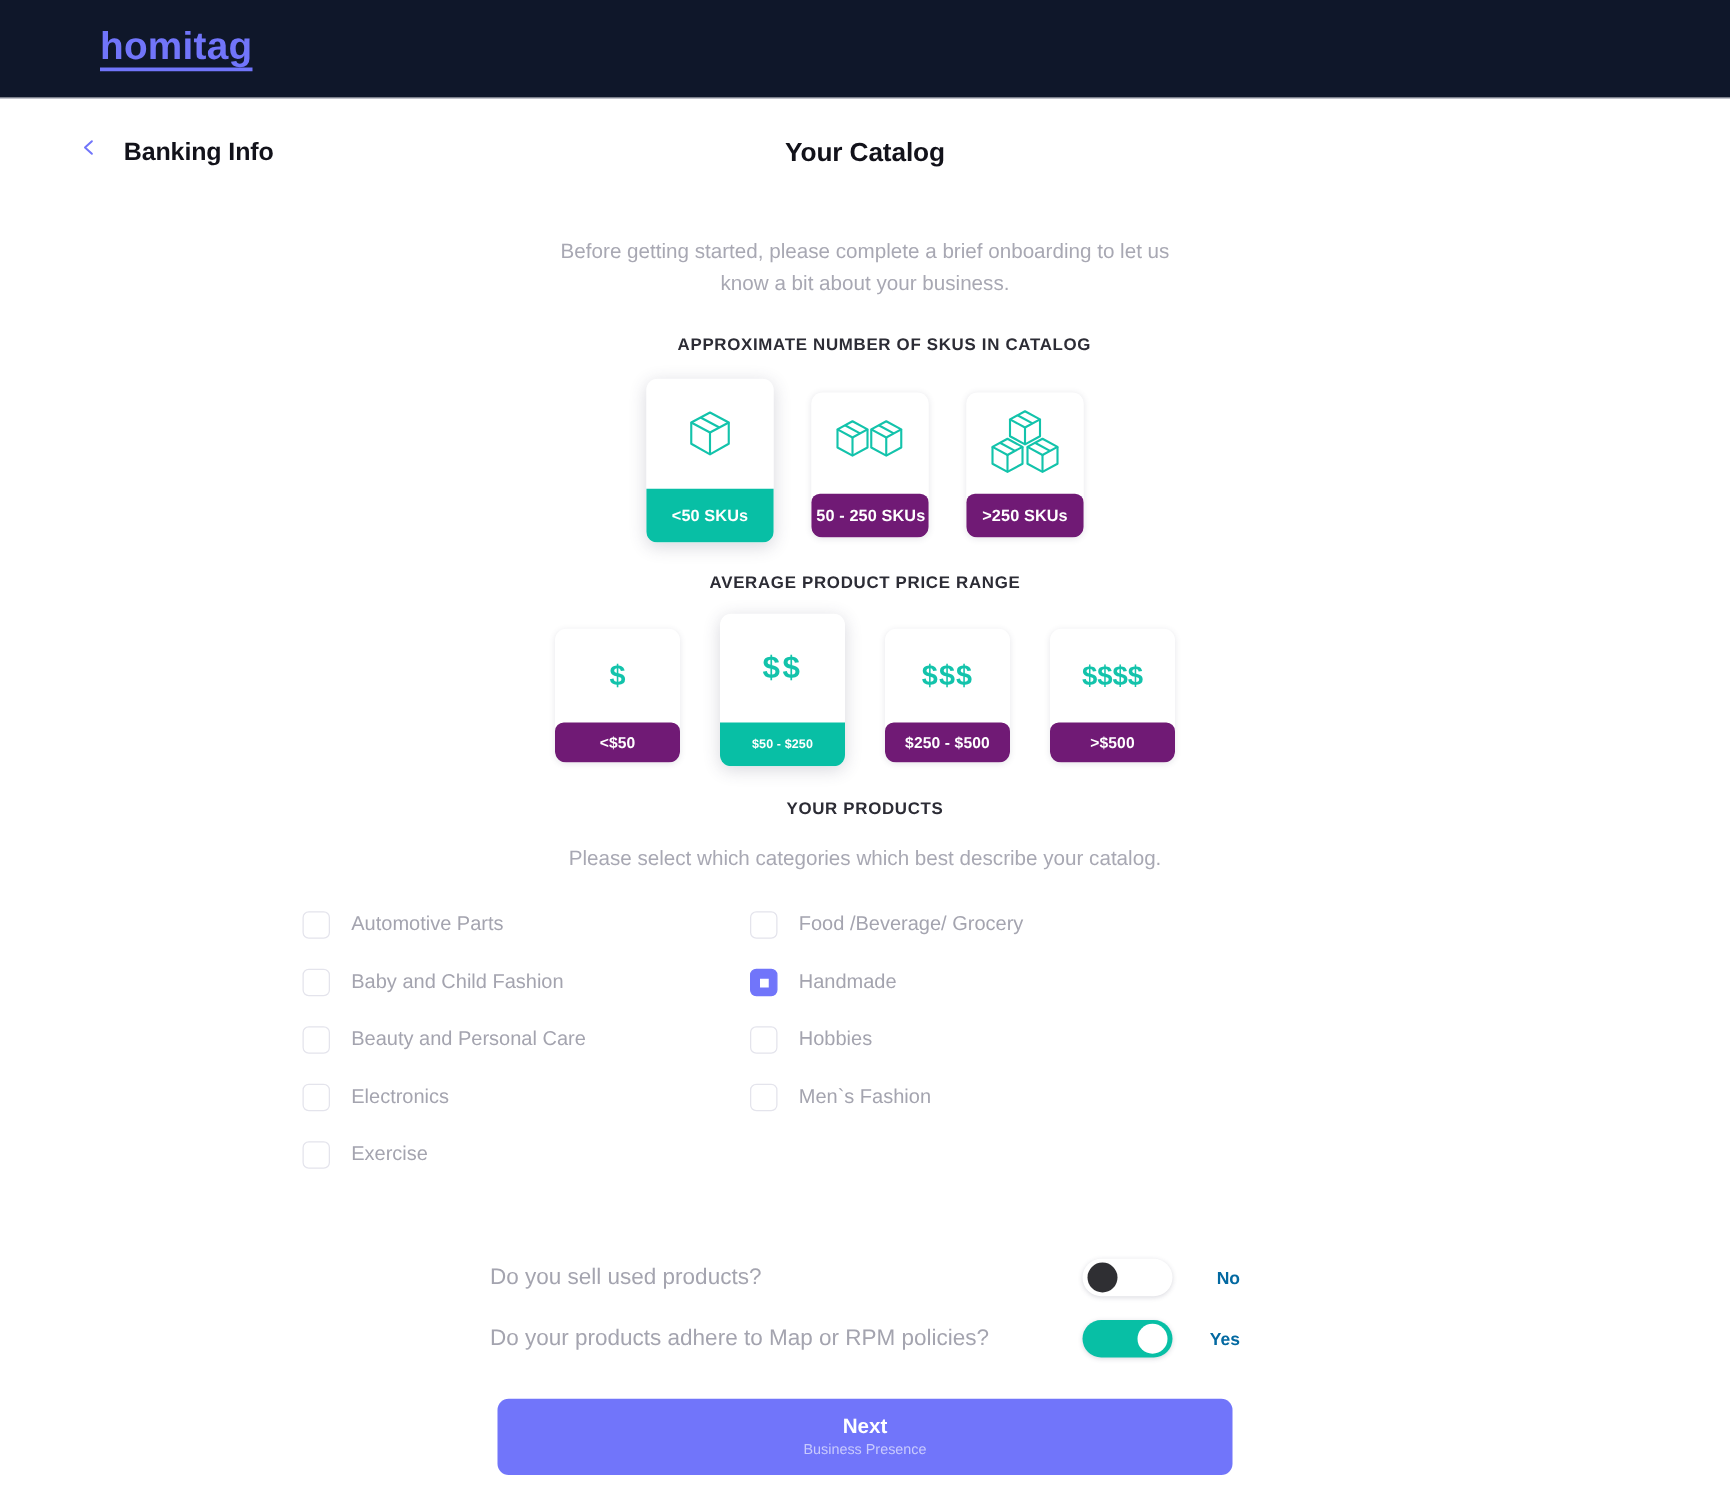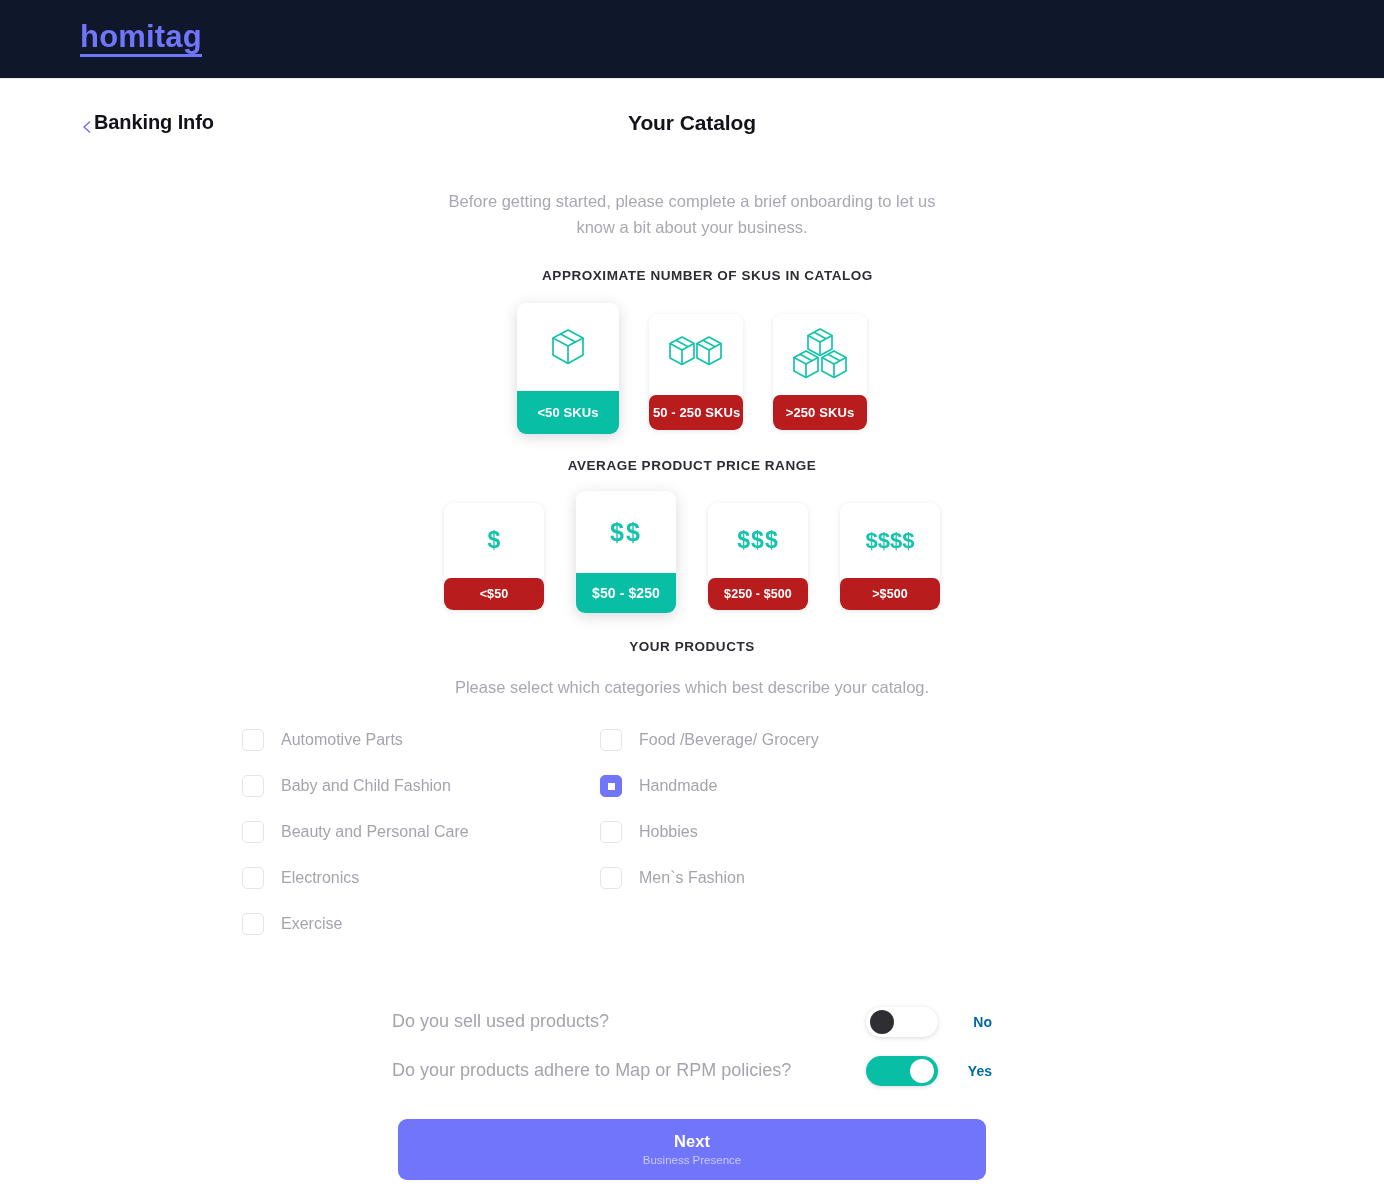--- a/index.html
+++ b/index.html
@@ -33,25 +33,25 @@
   }
 
   
   .headerrow {
     position: relative;
     height: 58px;
     margin-top: 24px;
   }
   .backlink {
     position: absolute;
-    left: 80px;
+    left: 64px;
     top: 8px;
     display: flex;
-    align-items: flex-end;
-    gap: 0;
+    align-items: flex-start;
+    gap: 21px;
     cursor: pointer;
     user-select: none;
   }
   .chev {
     width: 14px; height: 14px;
     display: block;
   }
   .backlabel {
     font-size: 20px;
     font-weight: 700;
@@ -123,37 +123,37 @@
   .optcard .capsule {
     width: 100%;
     text-align: center;
     color: #ffffff;
     font-weight: 700;
     font-size: 13px;
     letter-spacing: 0.1px;
     white-space: nowrap;
   }
   .optcard.unsel .capsule {
-    background: #b91c1c;
+    background: #701a75;
     padding: 10px 4px;
     border-radius: 7px;
   }
   .optcard.sel .capsule {
     background: #08BFA5;
     padding: 14px 4px;
   }
 
   
   #sku-row { margin-top: 20px; }
   #sku-row .optcard.unsel { width: 94px; height: 116px; margin-top: 11px; }
   #price-row { margin-top: 18px; gap: 32px; }
   #price-row .optcard.unsel { width: 100px; height: 107px; margin-top: 12px; }
   #price-row .optcard.sel { width: 100px; height: 122px; }
   #price-row .optcard.unsel .capsule { font-size: 12.5px; padding: 9px 4px; }
-  #price-row .optcard.sel .capsule { font-size: 14px; padding: 12px 4px; }
+  #price-row .optcard.sel .capsule { font-size: 10px; padding: 12px 4px; }
 
   
   .prodhelp {
     text-align: center;
     font-size: 16.5px;
     color: #a8a8b3;
     margin-top: 24px;
   }
   .cbgrid {
     width: 900px;

